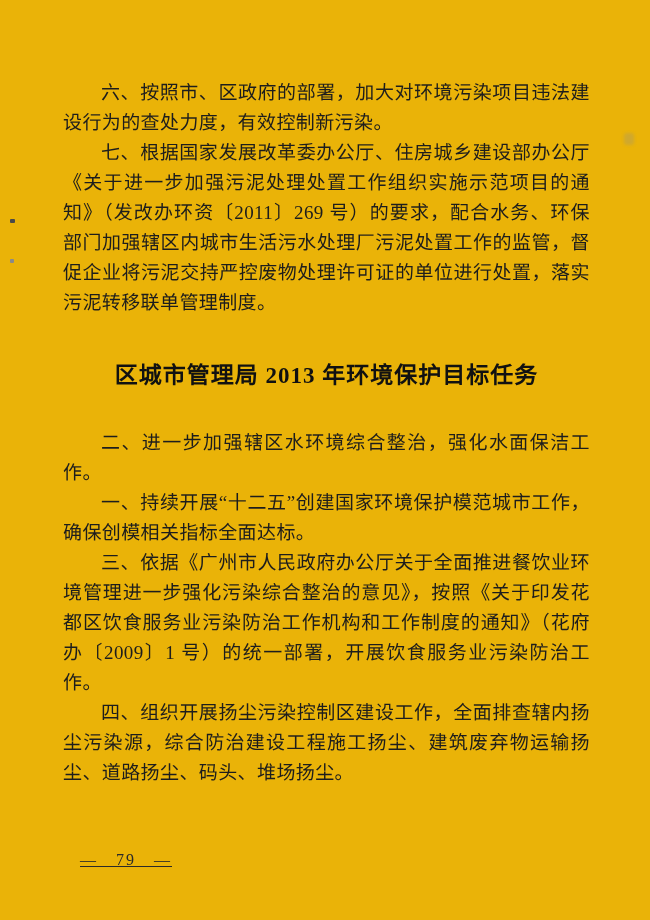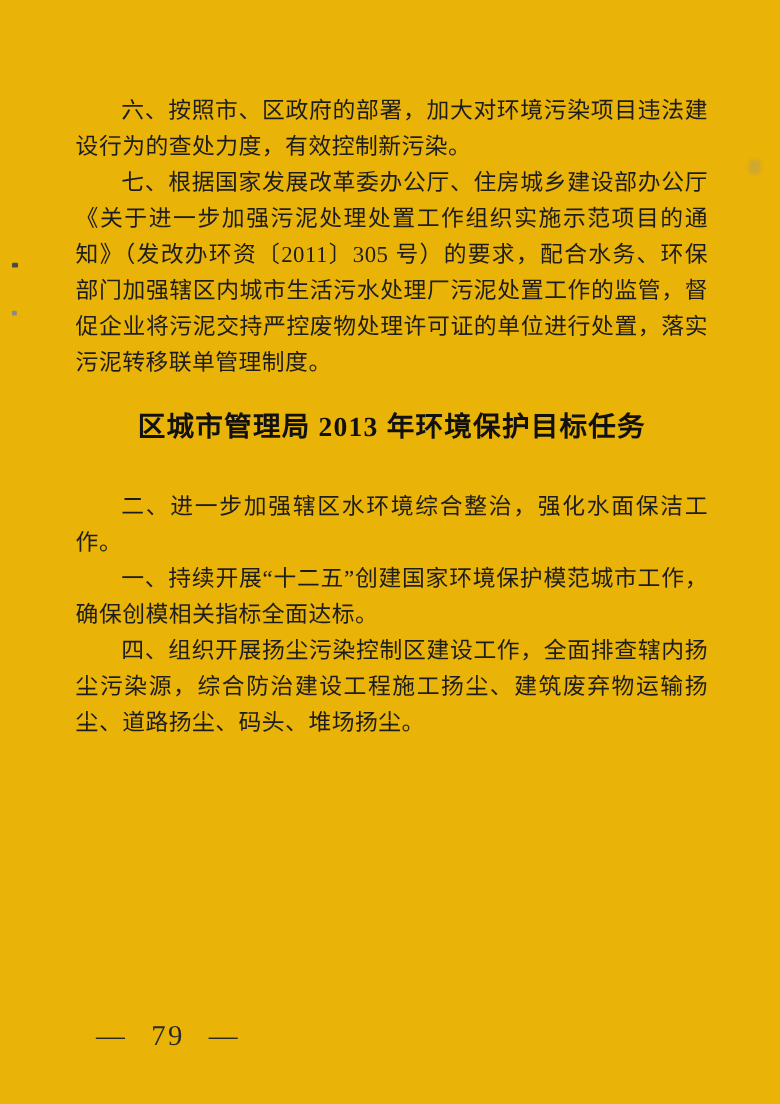--- a/index.html
+++ b/index.html
@@ -31,37 +31,38 @@
     margin: 0;
     font-size: 19px;
     line-height: 30px;
     letter-spacing: 0.4px;
     text-align: justify;
     text-justify: inter-ideograph;
     text-indent: 2em;
     color: #1d1d1d;
   }
   .heading {
-    margin: 20px 0 34px 0;
+    margin: 40px 0 34px 0;
     font-size: 23px;
     line-height: 36px;
     font-weight: bold;
     text-align: center;
     letter-spacing: 1px;
     color: #111111;
     font-family: "Liberation Serif", "DejaVu Serif", serif;
   }
   .page-footer {
     position: absolute;
     left: 80px;
     top: 851px;
-    font-size: 24px;
+    font-size: 16px;
     letter-spacing: 2px;
     word-spacing: 12px;
     color: #2a2a2a;
+    text-decoration: underline;
   }
   
   .scan-speck {
     position: absolute;
     border-radius: 1px;
   }
   .speck-1 {
     left: 10px;
     top: 219px;
     width: 5px;
@@ -92,29 +93,30 @@
 <div class="page">
 
   <div class="scan-speck speck-1"></div>
   <div class="scan-speck speck-2"></div>
   <div class="scan-smudge"></div>
 
   <main class="text-block">
 
     <p class="para">六、按照市、区政府的部署，加大对环境污染项目违法建设行为的查处力度，有效控制新污染。</p>
 
-    <p class="para">七、根据国家发展改革委办公厅、住房城乡建设部办公厅《关于进一步加强污泥处理处置工作组织实施示范项目的通知》（发改办环资〔2011〕305 号）的要求，配合水务、环保部门加强辖区内城市生活污水处理厂污泥处置工作的监管，督促企业将污泥交持严控废物处理许可证的单位进行处置，落实污泥转移联单管理制度。</p>
+    <p class="para">七、根据国家发展改革委办公厅、住房城乡建设部办公厅《关于进一步加强污泥处理处置工作组织实施示范项目的通知》（发改办环资〔2011〕269 号）的要求，配合水务、环保部门加强辖区内城市生活污水处理厂污泥处置工作的监管，督促企业将污泥交持严控废物处理许可证的单位进行处置，落实污泥转移联单管理制度。</p>
 
     <h1 class="heading">区城市管理局 2013 年环境保护目标任务</h1>
 
 
     <p class="para">二、进一步加强辖区水环境综合整治，强化水面保洁工作。</p>
 
     <p class="para">一、持续开展“十二五”创建国家环境保护模范城市工作，确保创模相关指标全面达标。</p>
 
+    <p class="para">三、依据《广州市人民政府办公厅关于全面推进餐饮业环境管理进一步强化污染综合整治的意见》，按照《关于印发花都区饮食服务业污染防治工作机构和工作制度的通知》（花府办〔2009〕1 号）的统一部署，开展饮食服务业污染防治工作。</p>
 
     <p class="para">四、组织开展扬尘污染控制区建设工作，全面排查辖内扬尘污染源，综合防治建设工程施工扬尘、建筑废弃物运输扬尘、道路扬尘、码头、堆场扬尘。</p>
 
   </main>
 
   <footer class="page-footer">
     <span>— 79 —</span>
   </footer>
 
 </div>

